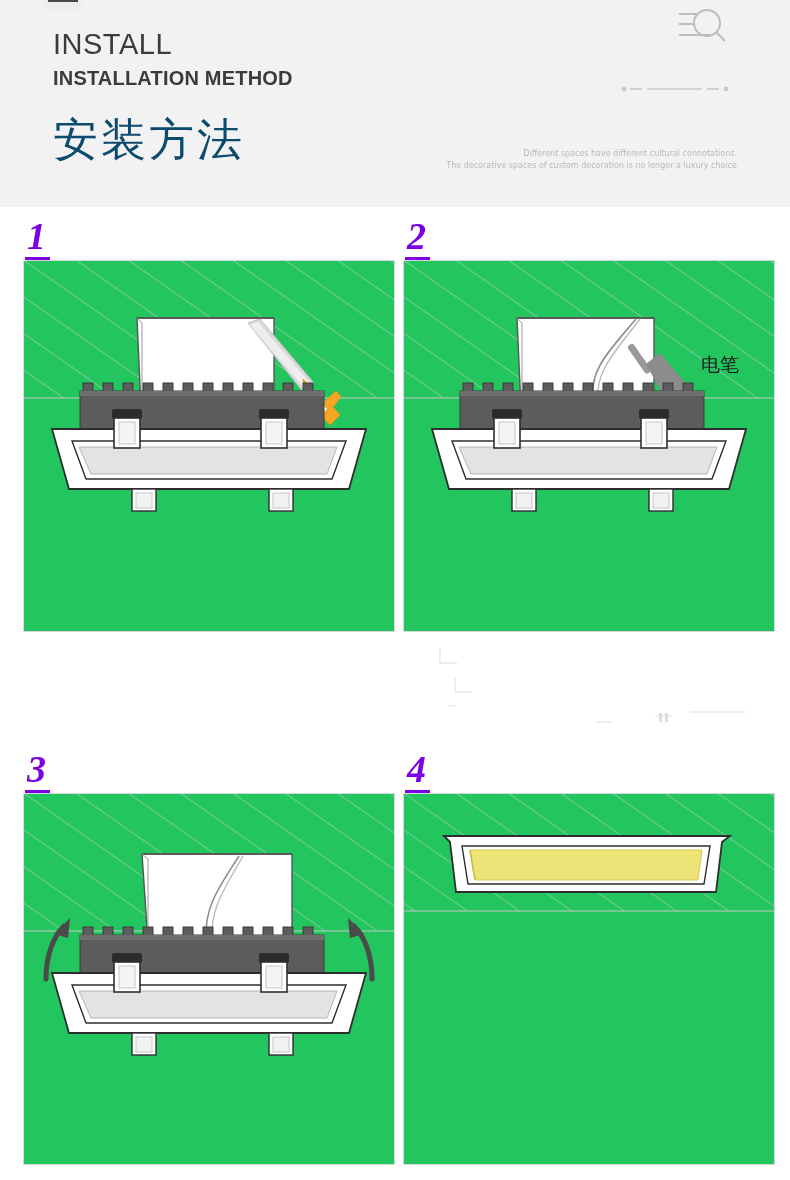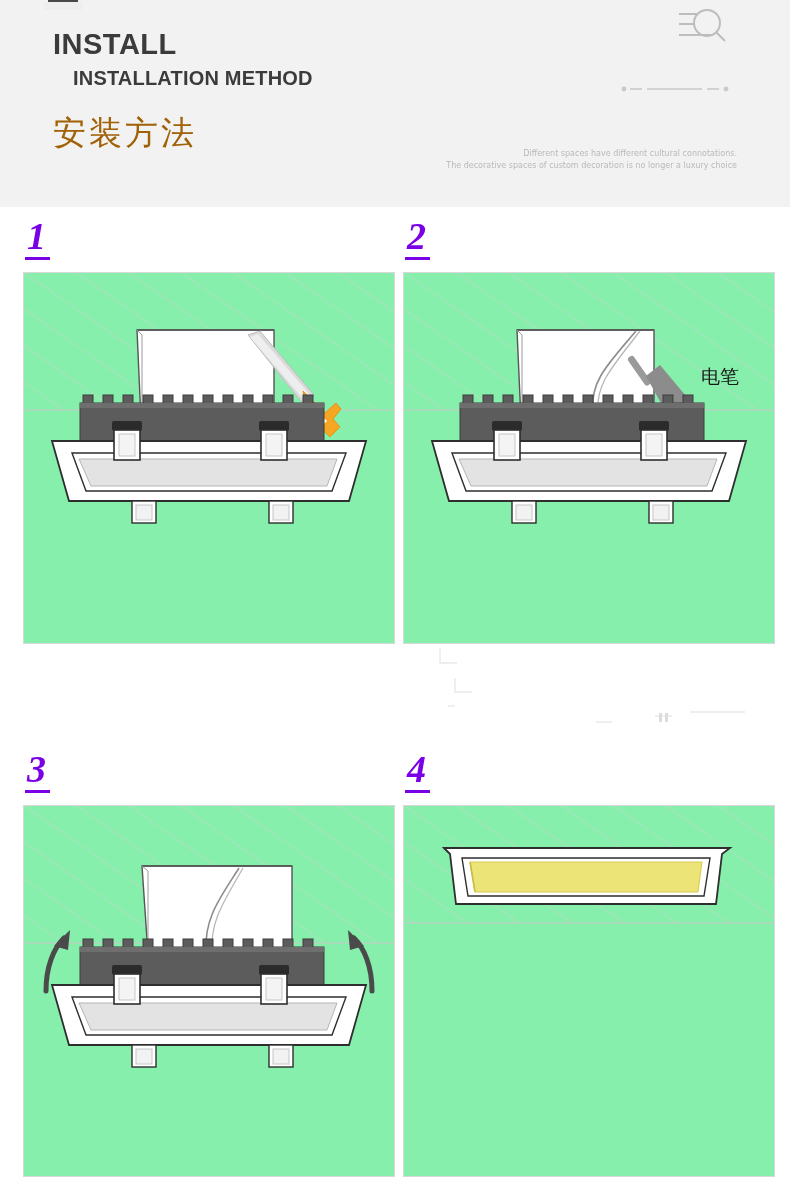--- a/index.html
+++ b/index.html
@@ -20,31 +20,31 @@
   .clip-mark{
     position:absolute;left:48px;top:-14px;width:30px;height:18px;
     background:#3a3a3a;opacity:.92;
   }
   .clip-mark-2{
     position:absolute;left:44px;top:2px;width:38px;height:8px;
     background:#eeeeee;
   }
   .h-title{
     position:absolute;left:53px;top:30px;
-    font-size:29px;font-weight:bold;color:#3b3b3b;
+    font-size:29px;font-weight:normal;color:#3b3b3b;
     letter-spacing:0.5px;line-height:1;
   }
   .h-sub{
     position:absolute;left:53px;top:68px;
     font-size:20px;font-weight:bold;color:#3b3b3b;
-    letter-spacing:0.2px;line-height:1;margin-left:20px;
+    letter-spacing:0.2px;line-height:1;
   }
   .h-cn{
     position:absolute;left:53px;top:113px;
-    font-size:33px;color:#a16207;font-weight:300;
+    font-size:45px;color:#0c4a6e;font-weight:300;
     letter-spacing:3px;line-height:1.2;
     font-family:"DejaVu Sans", sans-serif;
   }
   .h-en-block{
     position:absolute;right:53px;top:148px;
     text-align:right;color:#b9b9b9;font-size:8px;line-height:1.55;
     font-family:"DejaVu Sans", sans-serif;
     white-space:nowrap;
   }
   .mag-icon{position:absolute;left:673px;top:4px;width:56px;height:44px;}
@@ -62,24 +62,24 @@
     font-family:"Liberation Serif", serif;
     font-style:italic;font-weight:bold;
     font-size:38px;color:#7a00e6;
     line-height:1;
     display:inline-block;
     padding:0 4px 2px 2px;
     border-bottom:3px solid #7a00e6;
     margin-left:2px;
   }
   .panel{
-    margin-top:12px;
+    margin-top:0;
     width:370px;height:370px;
     border:1px solid #d8d8d8;
-    background:#86efac;
+    background:#22c55e;
     position:relative;
     overflow:hidden;
     text-align:center;
   }
   .panel svg{display:block;}
 
   .artifacts{position:absolute;left:0;top:0;width:790px;height:1180px;pointer-events:none;}
 </style>
 </head>
 <body>

